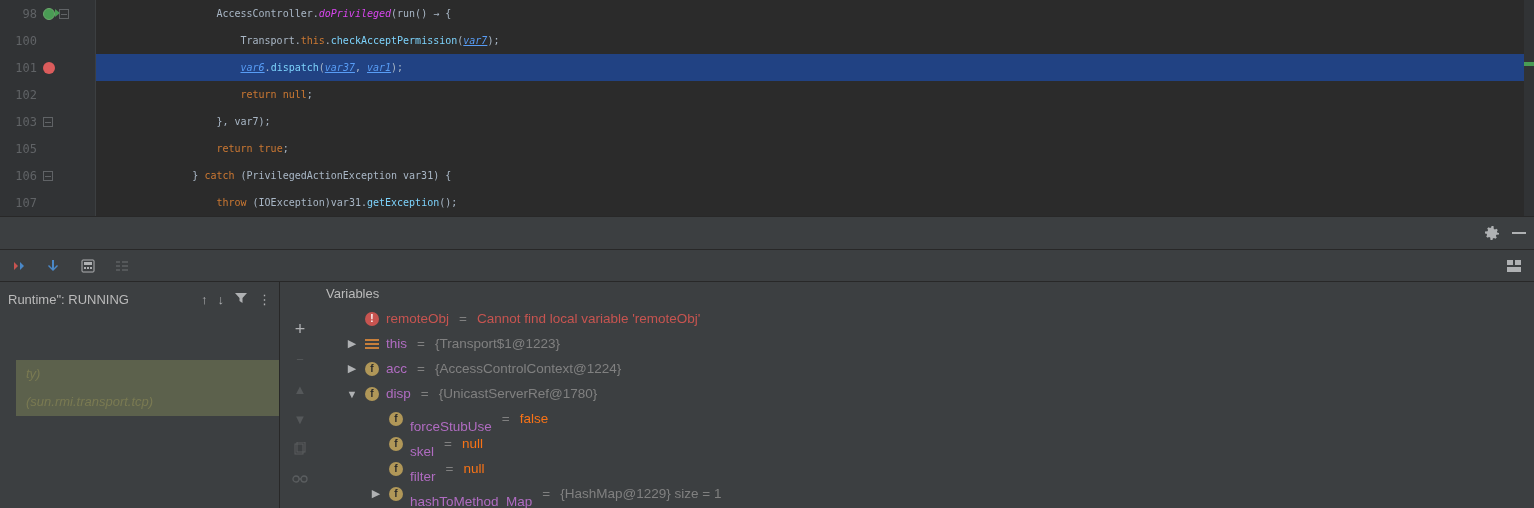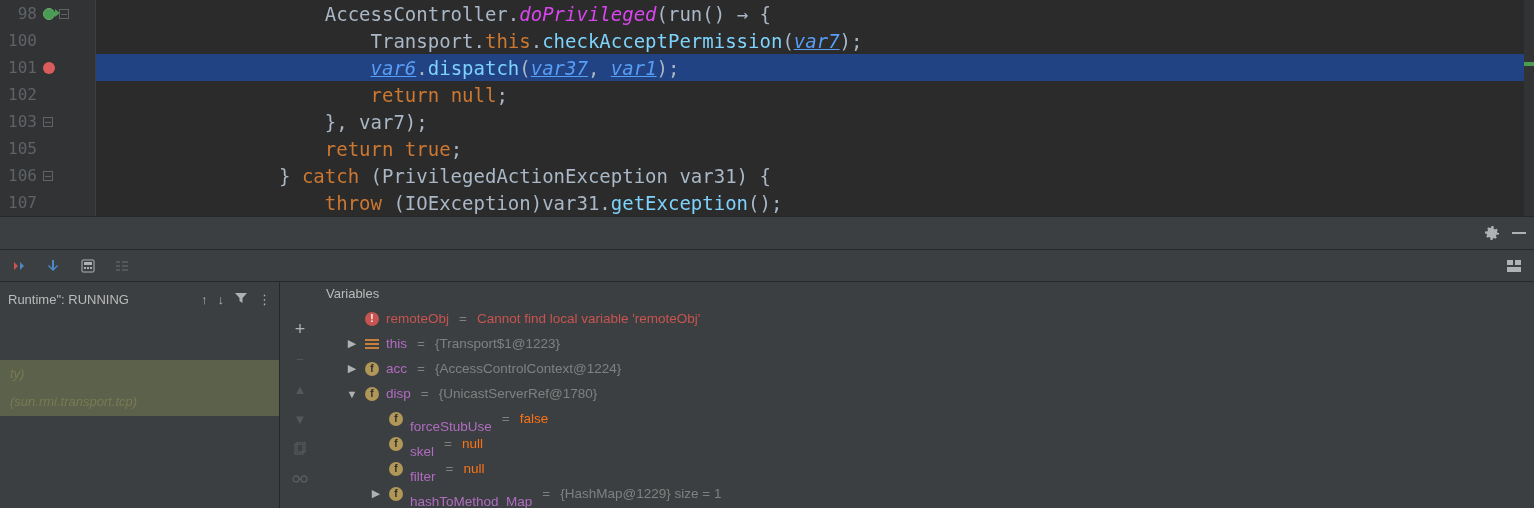--- a/index.html
+++ b/index.html
@@ -20,42 +20,42 @@
     left: 0; top: 0; right: 0;
     height: 216px;
     display: flex;
     background: #2b2b2b;
   }
   .gutter {
     width: 96px;
     background: #313335;
     border-right: 1px solid #3c3f41;
     font-family: Consolas, monospace;
-    font-size: 16px;
+    font-size: 12px;
     color: #606366;
   }
   .gutter-line {
     height: 27px;
     display: flex;
     align-items: center;
     justify-content: flex-end;
     padding-right: 6px;
     position: relative;
   }
   .gutter-line .ln { width: 34px; text-align: right; }
   .gutter-line .marks { width: 52px; display:flex; align-items:center; justify-content:flex-start; padding-left:6px; gap:4px;}
   .bp { width: 12px; height: 12px; border-radius: 50%; background: #db5c5c; display:inline-block; }
   .bp.green { background: #499c54; border:1px solid #6ca86c; position:relative;}
   .bp.green::after{content:"";position:absolute;right:-6px;top:0;width:0;height:0;border-left:5px solid #499c54;border-top:4px solid transparent;border-bottom:4px solid transparent;}
   .fold { width:10px; height:10px; border:1px solid #606366; display:inline-block;}
   .fold.minus::before{content:"";display:block;margin:4px 1px;height:1px;background:#606366;}
   .code {
     flex: 1;
     font-family: Consolas, monospace;
-    font-size: 19px;
+    font-size: 10px;
     position: relative;
   }
   .code-line {
     height: 27px;
     display: flex;
     align-items: center;
     white-space: pre;
   }
   .code-line.highlight { background: #214283; }
   .kw { color: #cc7832; }
@@ -126,21 +126,21 @@
     display: flex;
     align-items: center;
     padding: 0 8px;
     gap: 10px;
     color: #bbb;
     background: #3c3f41;
   }
   .frames-header .lbl { flex: 0 0 auto; }
   .frames-header .sp { flex:1; }
   .frames-header .arrow, .frames-header .filter, .frames-header .more { color:#afb1b3; cursor:pointer; }
-  .frame-list { flex:1; overflow:hidden; position:relative;}
+  .frame-list { flex:1; overflow:hidden; position:relative;margin-left:16px;}
   .frame-item {
     padding: 6px 10px;
     color: #7a7a52;
     font-style: italic;
     font-size: 13px;
     background: #5c614c;
     border-bottom:1px solid rgba(0,0,0,0);
     white-space: nowrap;
   }
   .frame-item.sel { background: #4b6eaf; color:#dfe6f5;}

